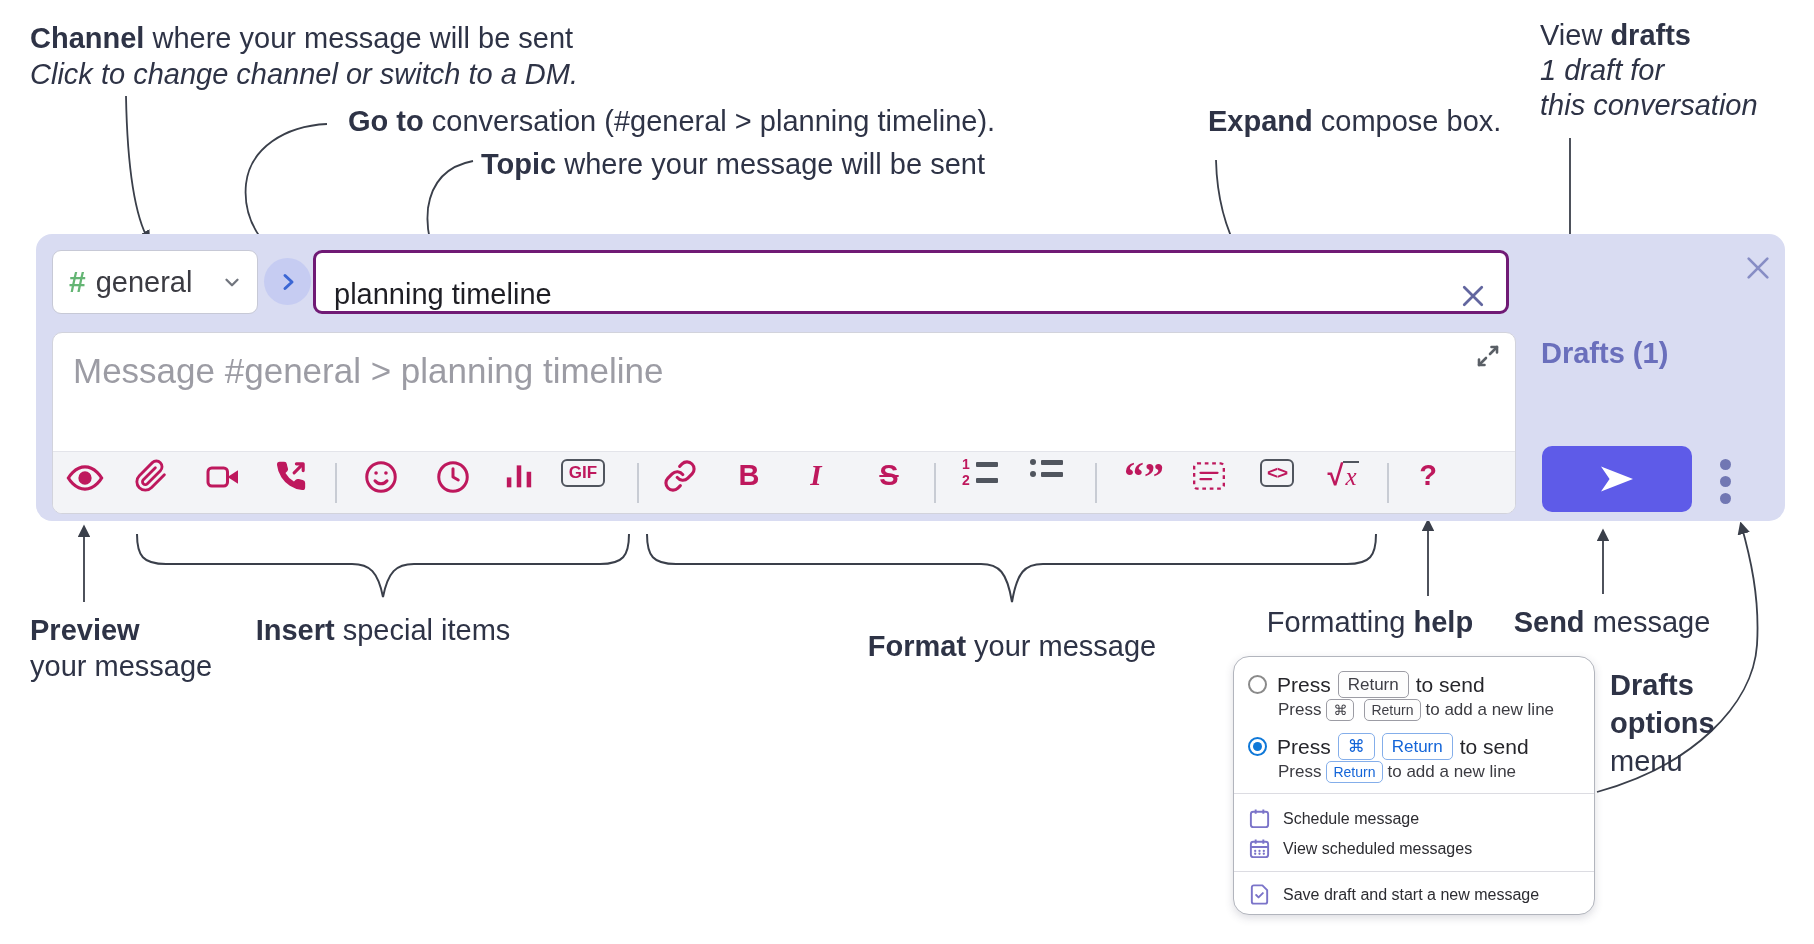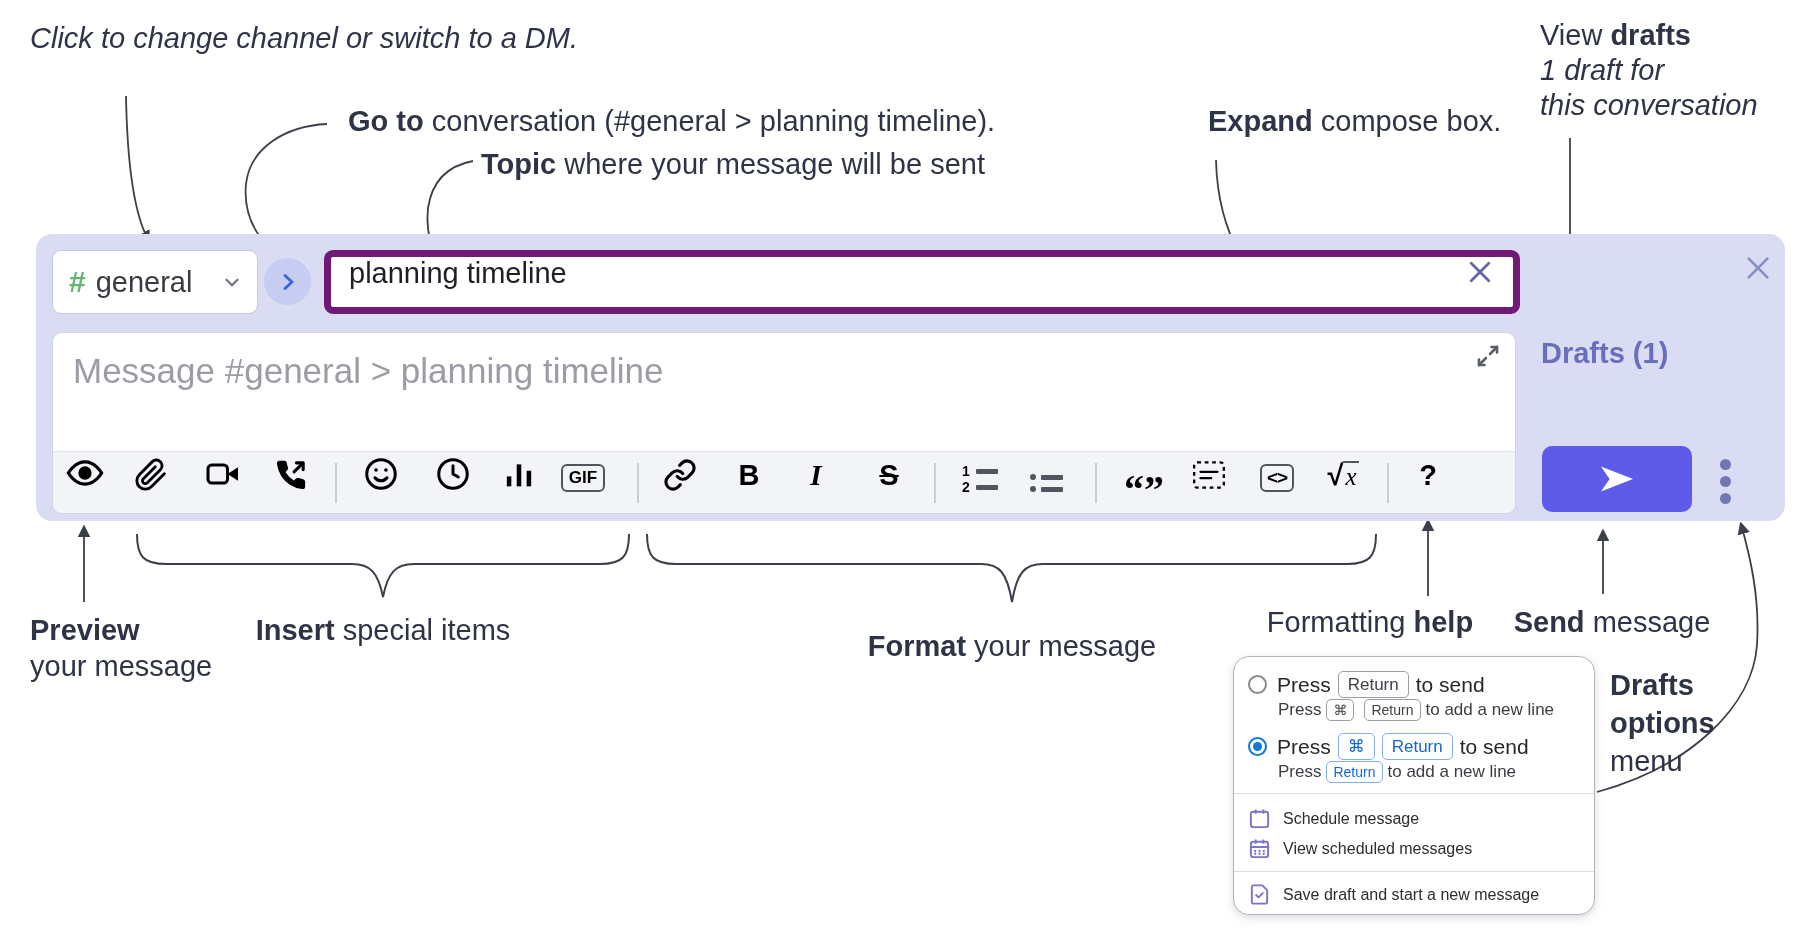--- a/index.html
+++ b/index.html
@@ -18,31 +18,31 @@
 
   
   .compose { position:absolute; left:36px; top:234px; width:1749px; height:287px;
              background:#d9dcf2; border-radius:16px; }
   .chanbox { position:absolute; left:52px; top:250px; width:206px; height:64px; background:#fff;
              border:1px solid #c7c9d6; border-radius:9px; display:flex; align-items:center; padding:0 14px 0 16px; }
   .hash { color:#64b574; font-weight:700; font-size:30px; margin-right:10px; }
   .chname { font-size:29px; color:#3b3b42; flex:1; }
   .gobtn { position:absolute; left:264px; top:258px; width:47px; height:47px; border-radius:50%;
            background:#c6ccf2; display:flex; align-items:center; justify-content:center; }
-  .topicbox { position:absolute; left:324px; top:250px; width:1196px; height:64px; background:#fff;
-              border:7px solid #701a75; border-radius:9px; display:flex; align-items:flex-start; padding:0 18px; }
+  .topicbox { position:absolute; left:313px; top:250px; width:1196px; height:64px; background:#fff;
+              border:3px solid #701a75; border-radius:9px; display:flex; align-items:flex-end; padding:0 18px; }
   .topictext { font-size:29px; color:#1e1e24; flex:1; }
   .msgbox { position:absolute; left:52px; top:332px; width:1464px; height:182px; background:#fff;
             border:1px solid #d2d3dc; border-radius:10px; }
   .placeholder { position:absolute; left:20px; top:18px; font-size:35px; color:#9c9ca4; }
   .expand-ic { position:absolute; right:14px; top:10px; }
   .tbar { position:absolute; left:0; bottom:0; width:100%; height:62px; background:#f3f4f7;
           border-top:1px solid #e3e4ea; border-radius:0 0 9px 9px; }
-  .icell { position:absolute; top:444px; width:46px; height:48px; display:flex; align-items:flex-end;
-           justify-content:center; color:#000000; }
+  .icell { position:absolute; top:459px; width:46px; height:48px; display:flex; align-items:flex-start;
+           justify-content:center; color:#be185d; }
   .isep { position:absolute; top:463px; width:2px; height:40px; background:#c8ccd4; }
   .tglyph { font-size:29px; font-weight:700; }
   .drafts { position:absolute; left:1541px; top:337px; font-size:29px; color:#6a6fbc;font-weight:bold; }
   .sendbtn { position:absolute; left:1542px; top:446px; width:150px; height:66px; background:#5e5be8;
              border-radius:10px; display:flex; align-items:center; justify-content:center; }
   .dots { position:absolute; left:1720px; top:459px; display:flex; flex-direction:column; gap:6px; }
   .dots i { width:11px; height:11px; border-radius:50%; background:#7177b3; }
   .closex { position:absolute; left:1742px; top:252px; }
 
   
@@ -96,20 +96,21 @@
       <path d="M84,602 L84,527" marker-end="url(#arr)"></path>
       <path d="M1428,596 L1428,521" marker-end="url(#arr)"></path>
       <path d="M1603,594 L1603,531" marker-end="url(#arr)"></path>
       <path d="M1597,792 C1692,766 1753,705 1757,645 C1760,597 1750,556 1741,524" marker-end="url(#arr)"></path>
       <path stroke-width="2" d="M137,534 C137,556 143,564 166,564 L352,564 C370,564 378,572 383,597 C388,572 396,564 414,564 L600,564 C623,564 629,556 629,534"></path>
       <path stroke-width="2" d="M647,534 C647,556 653,564 676,564 L981,564 C999,564 1007,572 1012,602 C1017,572 1025,564 1043,564 L1347,564 C1370,564 1376,556 1376,534"></path>
     </g>
   </svg>
 
   <div class="ann" style="left:30px; top:20px;">
+    <div><b>Channel</b><span> where your message will be sent</span></div>
     <div class="it">Click to change channel or switch to a DM.</div>
   </div>
 
   <div class="ann" style="left:348px; top:103px;">
     <b>Go to</b><span> conversation (#general &gt; planning timeline).</span>
   </div>
 
   <div class="ann" style="left:481px; top:146px;">
     <b>Topic</b><span> where your message will be sent</span>
   </div>

